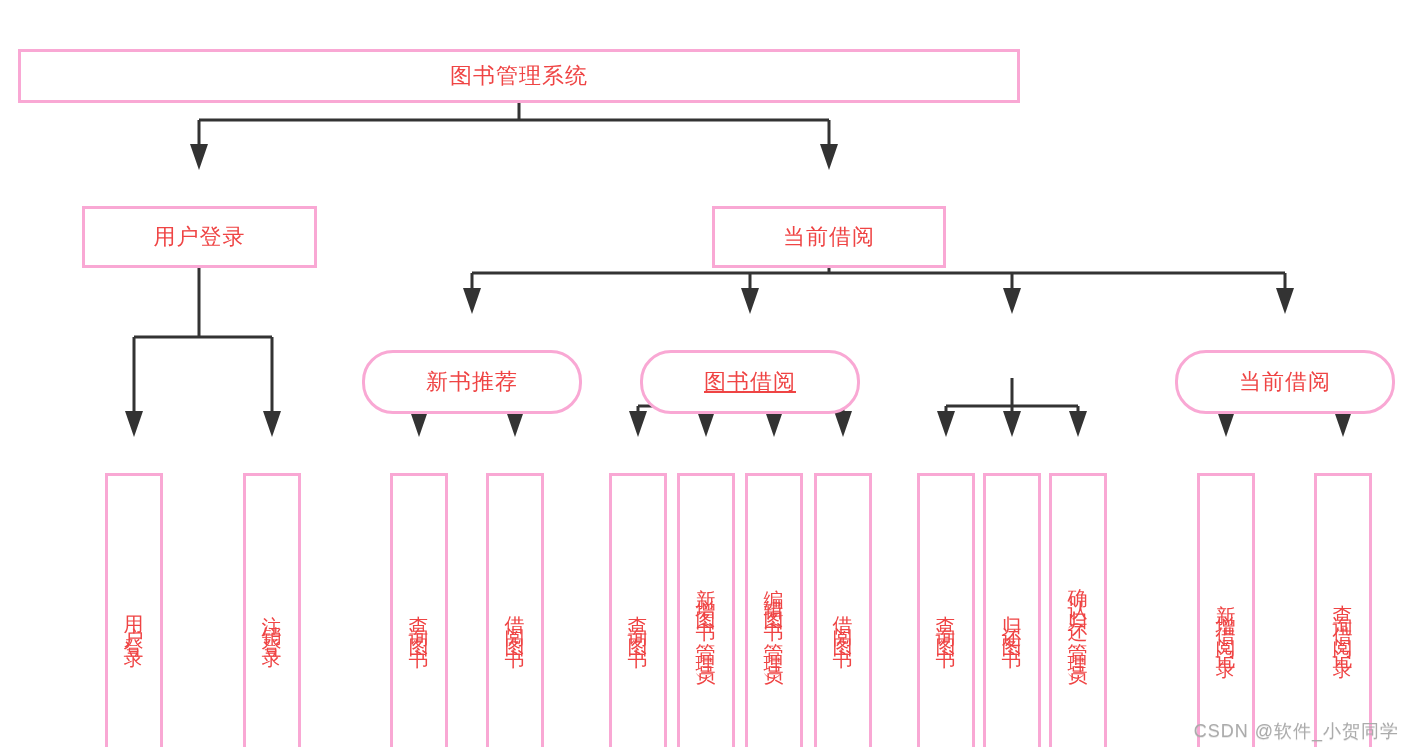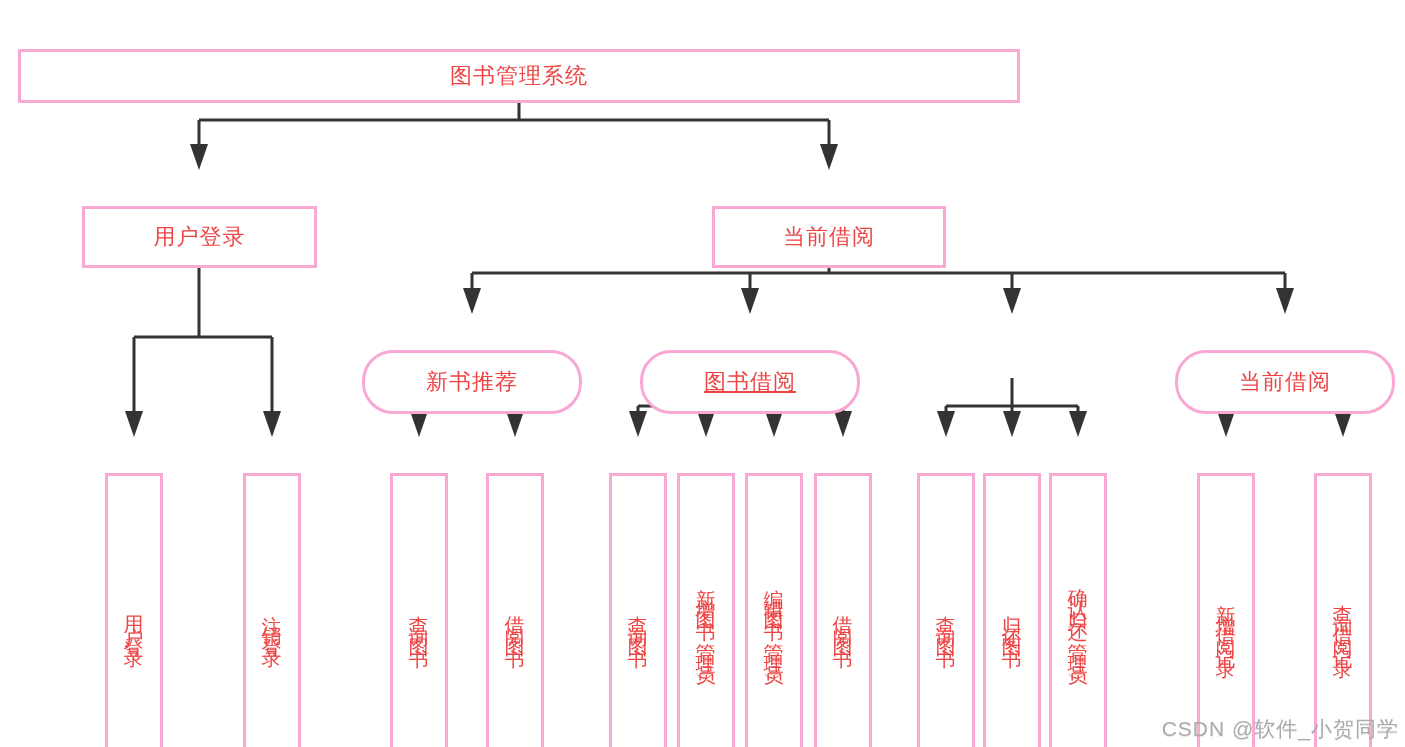--- a/index.html
+++ b/index.html
@@ -68,21 +68,21 @@
   .leaf-7  { left: 814px; }
   .leaf-8  { left: 917px; }
   .leaf-9  { left: 983px; }
   .leaf-10 { left: 1049px; }
   .leaf-11 { left: 1197px; }
   .leaf-12 { left: 1314px; }
   .watermark {
     position: absolute;
     right: 6px;
     bottom: 4px;
-    font-size: 21px;
+    font-size: 18px;
     color: #ababab;
     letter-spacing: 1px;
     white-space: nowrap;
     text-shadow: 0 1px 0 #8f8f8f33;
   }
 </style>
 </head>
 <body>
 
 <div class="stage">

